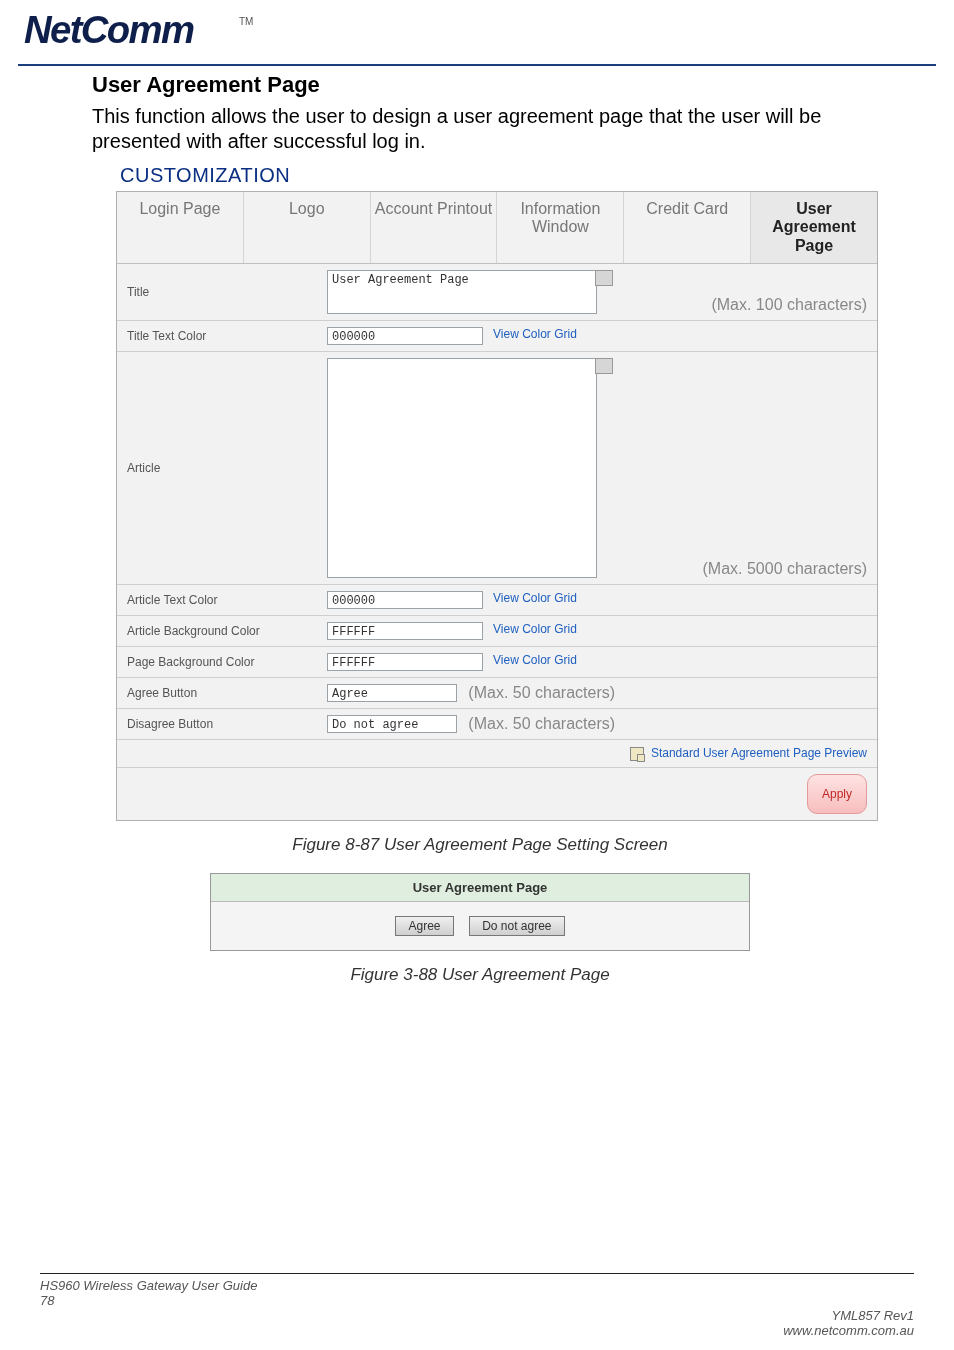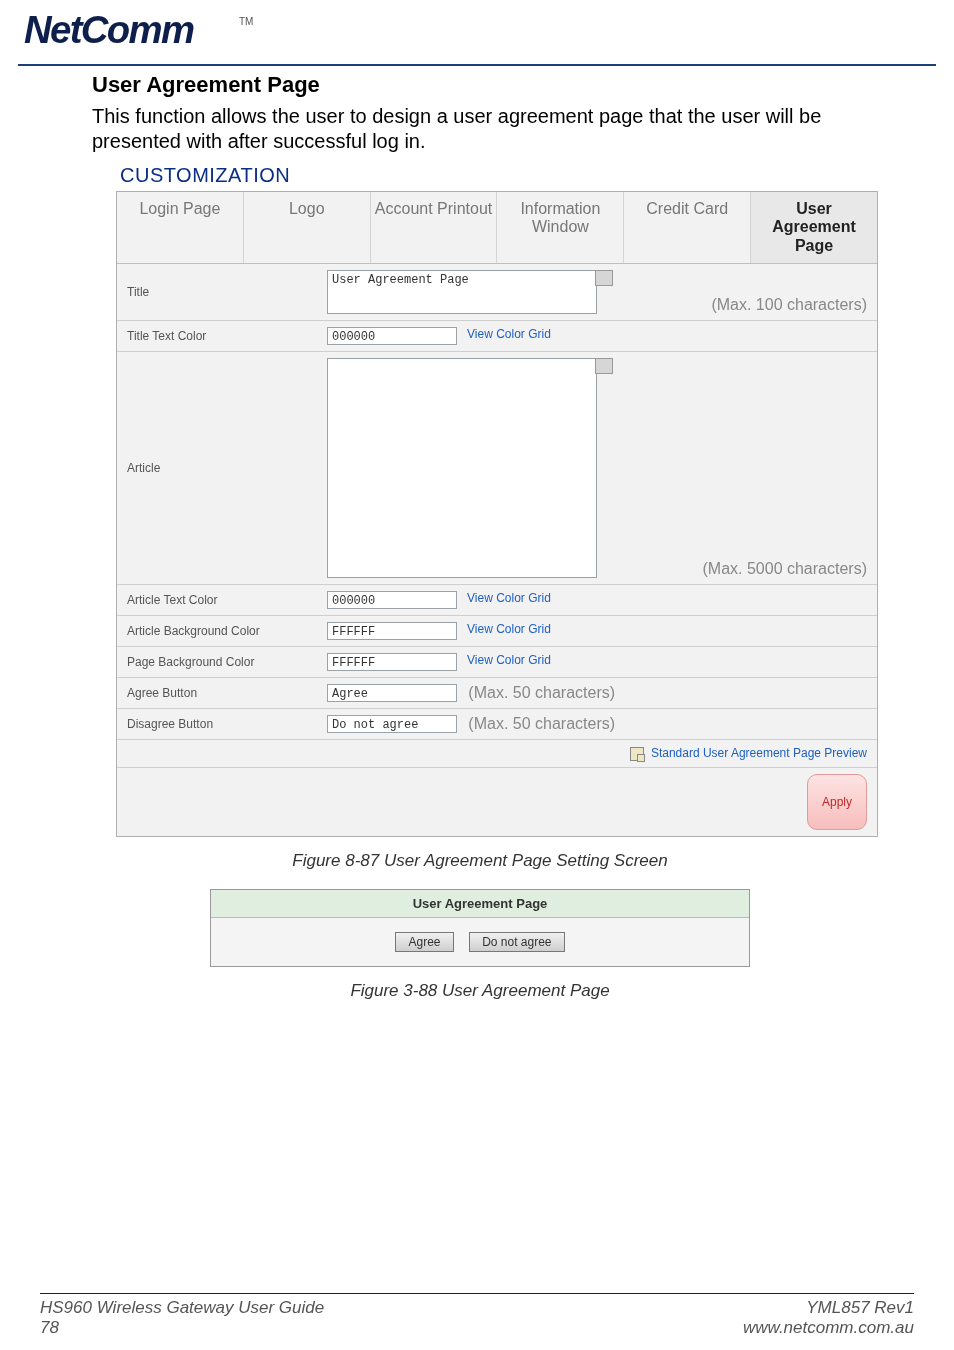--- a/index.html
+++ b/index.html
@@ -89,21 +89,21 @@
     border: 1px solid #9aa2a8;
     background: #ffffff;
     font-family: "Courier New", monospace;
     font-size: 12px;
     color: #333;
     padding: 2px 4px;
     vertical-align: top;
   }
   .ta-title { width: 270px; height: 44px; }
   .ta-article { width: 270px; height: 220px; }
-  .input-like { width: 130px; height: 18px; }
+  .input-like { width: 156px; height: 18px; }
   .input-btn { width: 130px; height: 18px; }
   .micro {
     font-size: 16px;
     color: #888;
     margin-left: 8px;
     display: inline-block;
   }
   .link-like {
     color: #2060c0;
     font-size: 12px;
@@ -127,21 +127,21 @@
   .apply-row {
     text-align: right;
     padding: 10px 14px 12px;
   }
   .apply-btn {
     display: inline-block;
     border: 1px solid #e39a9a;
     background: linear-gradient(#ffe3e3,#f7bdbd);
     color: #c02828;
     font-size: 12px;
-    padding: 20px 14px;
+    padding: 12px 14px;
     border-radius: 10px;
   }
   .scroll-nub {
     display:inline-block; width:18px; height:16px;
     background:#d6d6d6; border:1px solid #999;
     vertical-align:top; margin-left:-2px;
   }
   .cell-flex { display:flex; justify-content:space-between; align-items:flex-end; }
 
   .fig-caption {
@@ -191,22 +191,23 @@
     padding:0 40px;
   }
   .footer-line {
     height:1px; background:#222; margin-bottom:4px;
   }
   .footer-row {
     display:flex; justify-content:space-between;
     font-family:"Arial Narrow", Arial, sans-serif;
     font-stretch:condensed;
     font-style:italic;
-    font-size:17px;
+    font-size:13px;
     color:#555;
+    flex-direction:column;
   }
   .footer-row .right { text-align:right; }
 </style>
 </head>
 <body>
 
 <div class="logo-row">
   <svg class="logo-svg" viewBox="0 0 320 60">
     <text x="0" y="42" font-family="Arial Black, Arial" font-size="46" font-weight="900" font-style="italic" fill="#0e1f4b" letter-spacing="-2">NetComm</text>
     <text x="258" y="20" font-family="Arial" font-size="12" fill="#555">TM</text>

